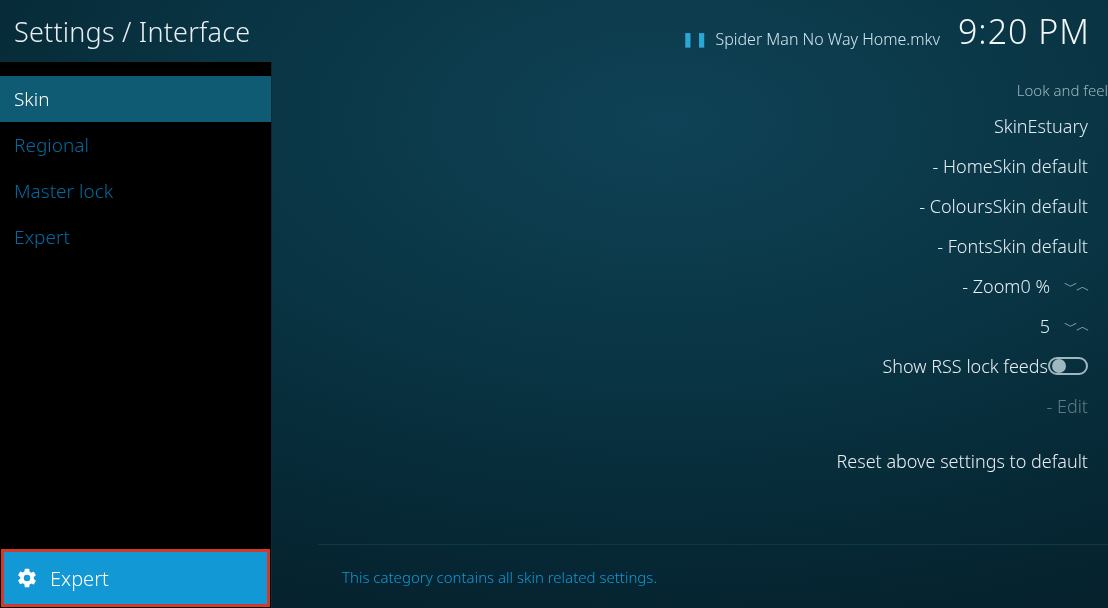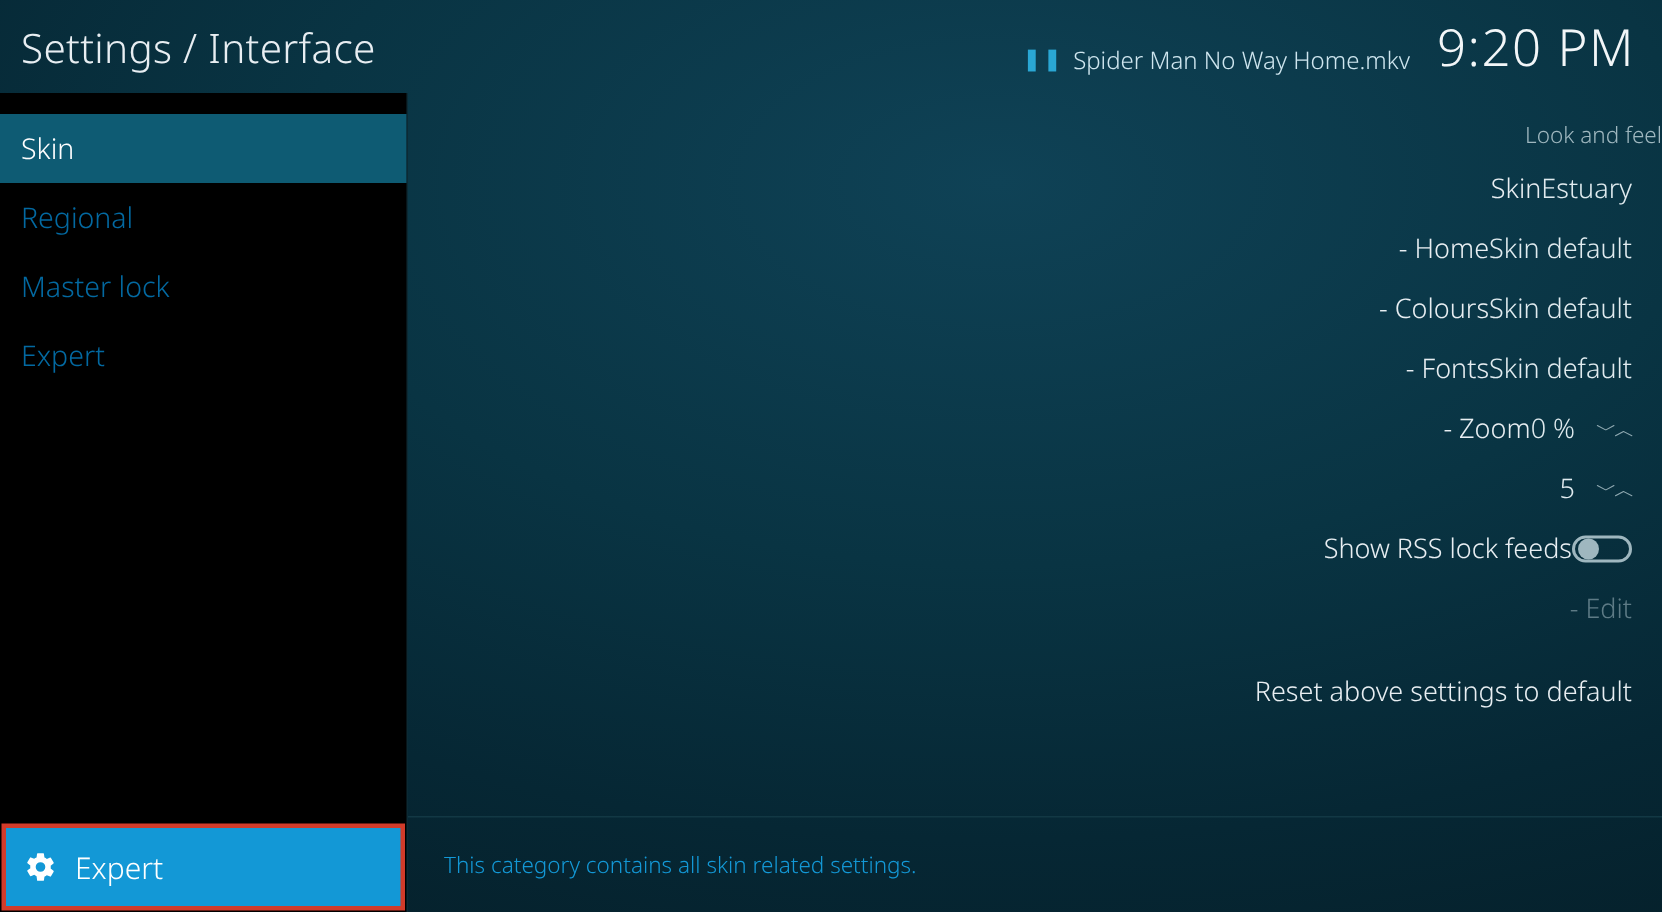--- a/index.html
+++ b/index.html
@@ -171,20 +171,21 @@
   
   .desc-bar {
     grid-column: 2;
     grid-row: 3;
     display: flex;
     align-items: center;
     padding: 0 24px;
     border-top: 1px solid #123844;
     color: #1398d6;
     font-size: 15px;
+    margin-left: 46px;
   }
 </style>
 </head>
 <body>
 
 <div class="app">
 
   <div class="header">
     <div class="breadcrumb">Settings / Interface</div>
     <div class="hdr-right">

